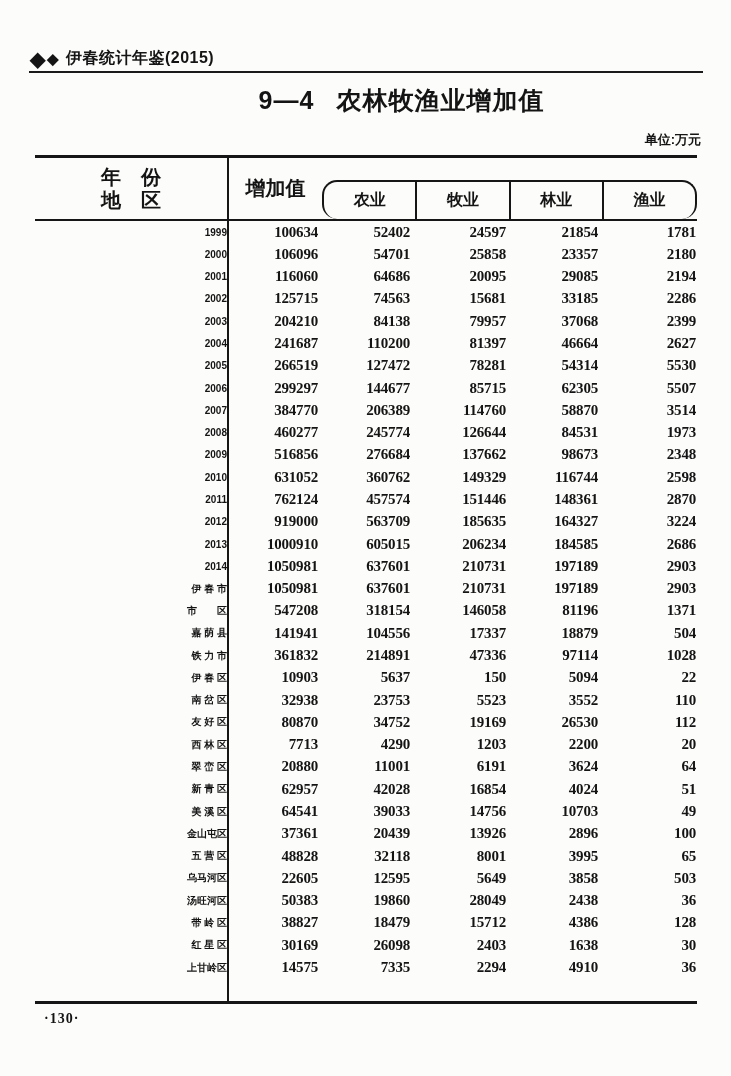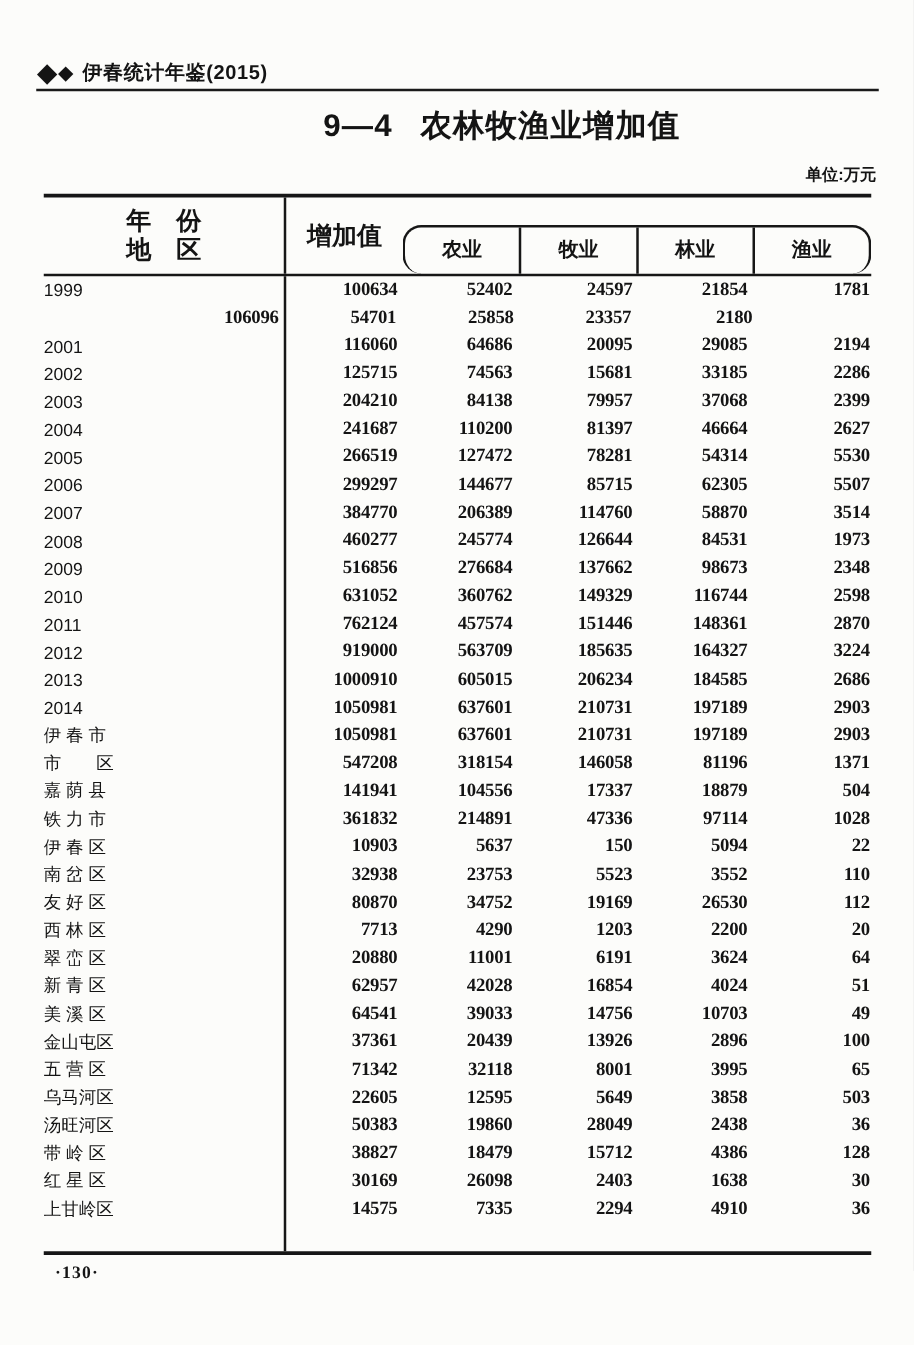--- a/index.html
+++ b/index.html
@@ -23,21 +23,21 @@
   .thead{position:relative;height:66px;border-top:3px solid #161616;border-bottom:2px solid #161616;box-sizing:border-box;}
   .rowhead{position:absolute;left:0;top:0;width:192px;height:100%;display:flex;flex-direction:column;justify-content:center;align-items:center;font-weight:bold;font-size:20px;line-height:23px;}
   .vdivider-h{position:absolute;left:192px;top:0;bottom:0;width:2px;background:#161616;}
   .totalcol{position:absolute;left:194px;top:0;width:93px;height:100%;display:flex;align-items:center;justify-content:center;font-weight:bold;font-size:20px;}
   .subboxes{position:absolute;left:287px;right:0;top:22px;bottom:0;display:flex;border-left:2px solid #161616;border-right:2px solid #161616;border-top:2px solid #161616;border-radius:15px;}
   .subbox{flex:1;display:flex;align-items:center;justify-content:center;font-weight:bold;font-size:16px;}
   .subbox + .subbox{border-left:2px solid #161616;}
   .tbody{position:relative;height:780px;border-bottom:3px solid #161616;display:grid;grid-template-rows:repeat(35,1fr);}
   .vdivider-b{position:absolute;left:192px;top:0;bottom:0;width:2px;background:#161616;}
   .row{display:grid;grid-template-columns:192px 95px 93px 95px 93px 94px;align-items:center;}
-  .rlabel{text-align:left;font-weight:normal;font-size:14px;white-space:pre;}
+  .rlabel{text-align:right;font-weight:bold;font-size:10px;white-space:pre;}
   .val{text-align:right;font-family:"Liberation Serif",serif;font-weight:bold;font-size:15px;letter-spacing:-0.2px;}
   .val.v0{padding-right:4px;}
   .val.v1{padding-right:5px;}
   .val.v2{padding-right:4px;}
   .val.v3{padding-right:5px;}
   .val.v4{padding-right:1px;}
   .pagenum{position:absolute;left:44px;top:1011px;font-size:14px;font-weight:bold;font-family:"Liberation Serif",serif;letter-spacing:1px;}
 </style>
 </head>
 <body>
@@ -76,20 +76,21 @@
       <div class="vdivider-b"></div>
     <div class="row">
           <div class="rlabel">1999</div>
           <div class="val v0">100634</div>
           <div class="val v1">52402</div>
           <div class="val v2">24597</div>
           <div class="val v3">21854</div>
           <div class="val v4">1781</div>
         </div>
         <div class="row">
+          <div class="rlabel">2000</div>
           <div class="val v0">106096</div>
           <div class="val v1">54701</div>
           <div class="val v2">25858</div>
           <div class="val v3">23357</div>
           <div class="val v4">2180</div>
         </div>
         <div class="row">
           <div class="rlabel">2001</div>
           <div class="val v0">116060</div>
           <div class="val v1">64686</div>
@@ -292,21 +293,21 @@
         <div class="row">
           <div class="rlabel">金山屯区</div>
           <div class="val v0">37361</div>
           <div class="val v1">20439</div>
           <div class="val v2">13926</div>
           <div class="val v3">2896</div>
           <div class="val v4">100</div>
         </div>
         <div class="row">
           <div class="rlabel">五 营 区</div>
-          <div class="val v0">71342</div>
+          <div class="val v0">48828</div>
           <div class="val v1">32118</div>
           <div class="val v2">8001</div>
           <div class="val v3">3995</div>
           <div class="val v4">65</div>
         </div>
         <div class="row">
           <div class="rlabel">乌马河区</div>
           <div class="val v0">22605</div>
           <div class="val v1">12595</div>
           <div class="val v2">5649</div>

